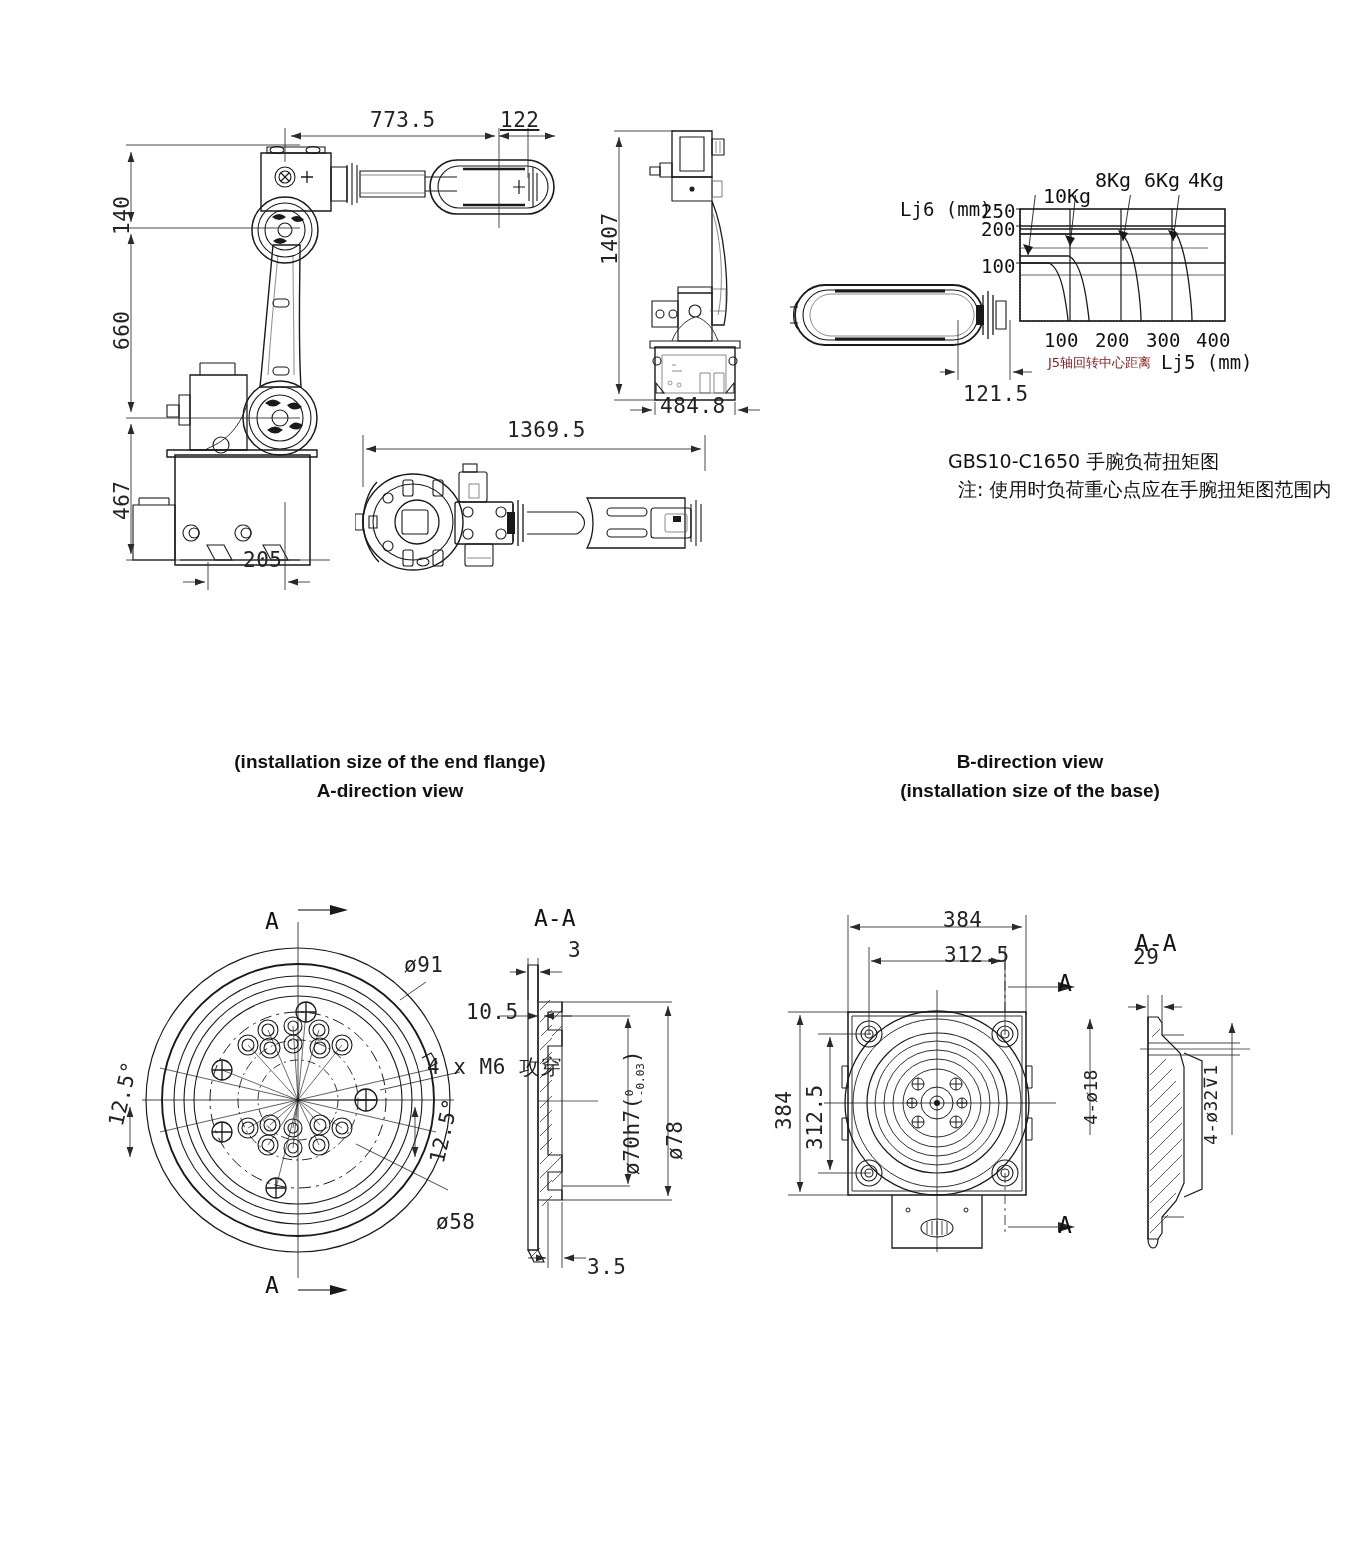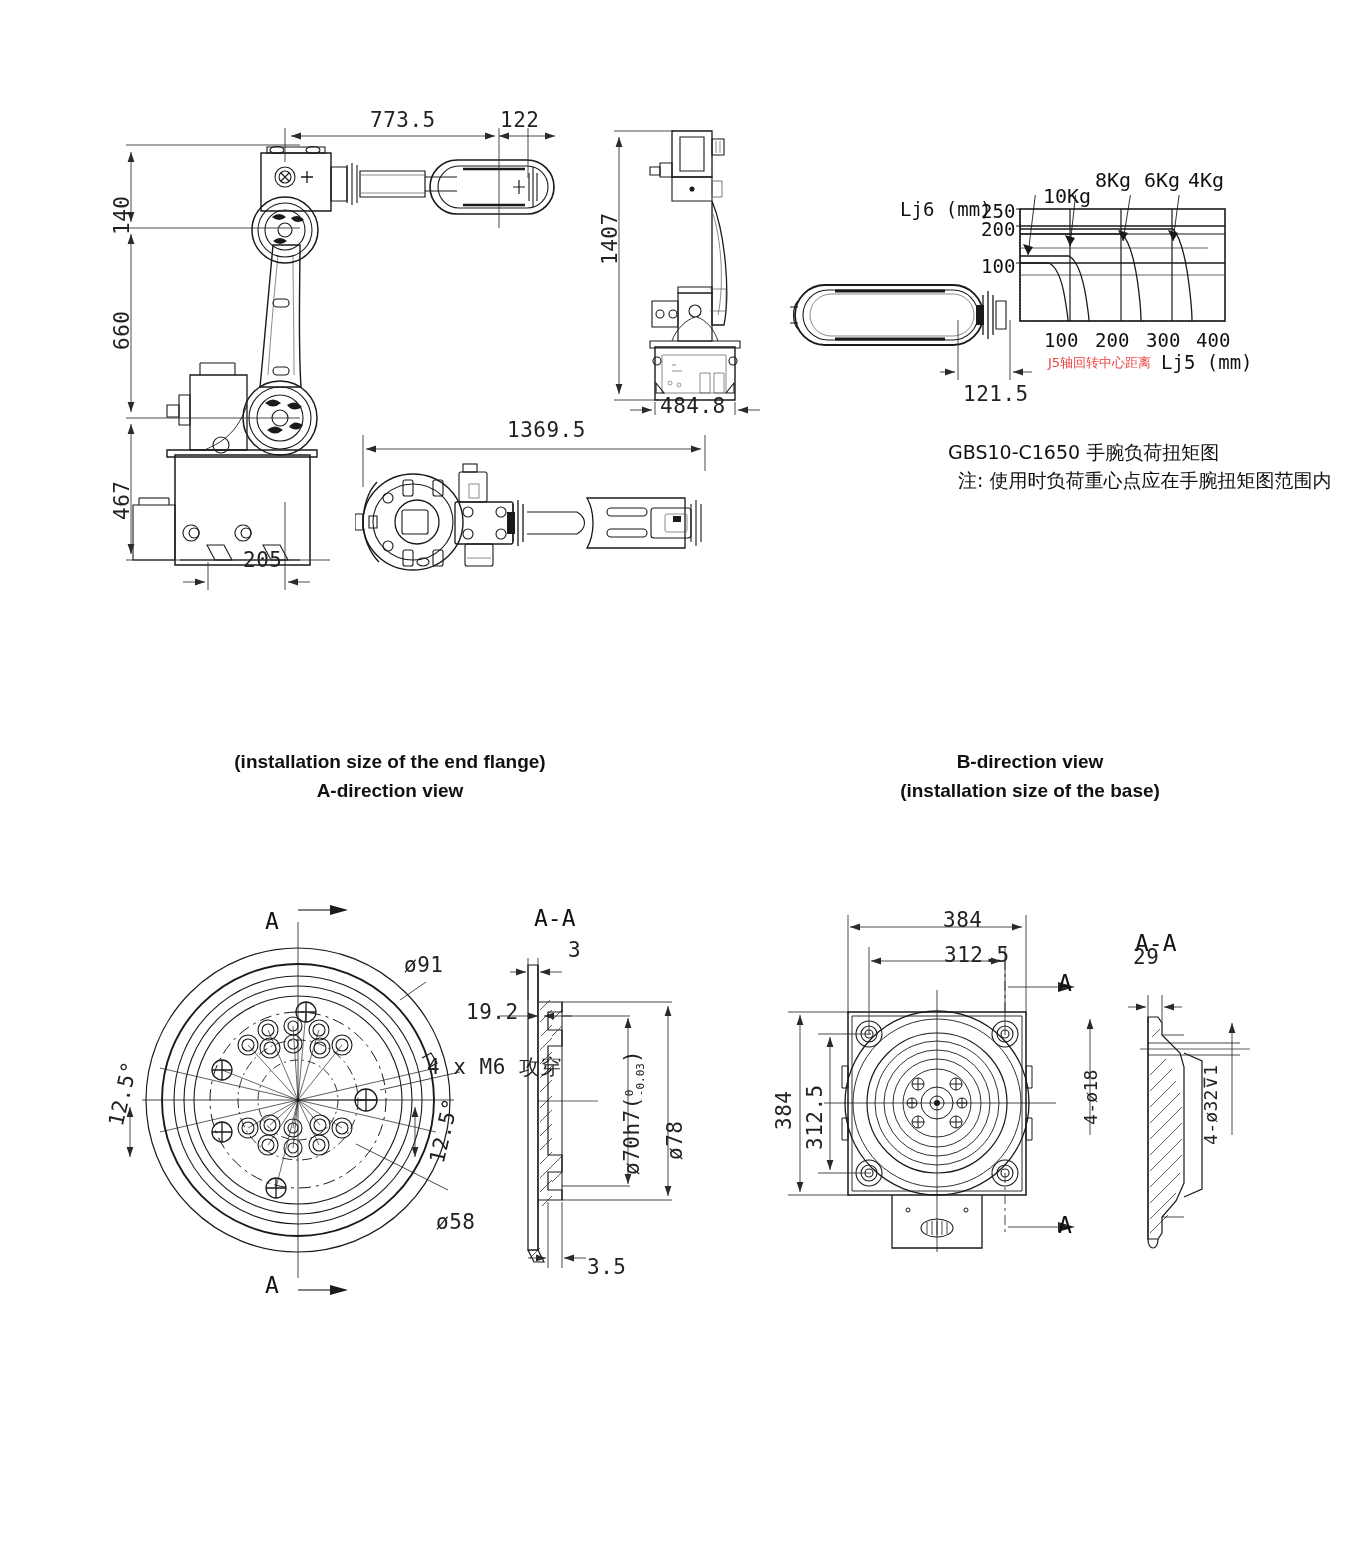--- a/index.html
+++ b/index.html
@@ -22,25 +22,25 @@
     font-family:"DejaVu Sans Mono","Liberation Mono",monospace;
     font-size:18px;letter-spacing:.3px;color:#222;white-space:nowrap;
   }
   .rot90{transform:rotate(-90deg);transform-origin:left top;}
   .view-caption{
     font-size:19px;font-weight:600;text-align:center;color:#111;
     line-height:1.5;white-space:nowrap;
   }
   .cn{
     font-family:"DejaVu Sans","Liberation Sans",sans-serif;
-    font-size:19px;color:#111;white-space:nowrap;
+    font-size:19px;color:#111;white-space:nowrap;margin-top:9px;
   }
   .cn-sm{
     font-family:"DejaVu Sans","Liberation Sans",sans-serif;
-    font-size:13px;color:#ef4444;white-space:nowrap;
+    font-size:13px;color:#7f1d1d;white-space:nowrap;
   }
   .axlabel{
     font-family:"DejaVu Sans Mono","Liberation Mono",monospace;
     font-size:19px;color:#111;white-space:nowrap;
   }
   .kgl{
     font-family:"DejaVu Sans Mono","Liberation Mono",monospace;
     font-size:20px;color:#111;white-space:nowrap;
   }
   .secmark{
@@ -162,21 +162,21 @@
       <polygon points="36,122 32.6,112 39.4,112"></polygon>
       <polygon points="36,134 32.6,144 39.4,144"></polygon>
       <polygon points="36,312 32.6,302 39.4,302"></polygon>
       <polygon points="36,324 32.6,334 39.4,334"></polygon>
       <polygon points="36,454 32.6,444 39.4,444"></polygon>
       <polygon points="110,482 100,478.6 100,485.4"></polygon>
       <polygon points="193,482 203,478.6 203,485.4"></polygon>
     </g>
   </svg>
   <div class="abs dim" style="left:370px;top:108px;">773.5</div>
-  <div class="abs dim" style="left:500px;top:108px;">122</div>
+  <div class="abs dim" style="left:500px;top:108px;text-decoration:underline;">122</div>
   <div class="abs dim rot90" style="left:110px;top:235px;">140</div>
   <div class="abs dim rot90" style="left:110px;top:350px;">660</div>
   <div class="abs dim rot90" style="left:110px;top:520px;">467</div>
   <div class="abs dim" style="left:243px;top:548px;">205</div>
 
   <svg class="abs" style="left:600px;top:115px;" width="180" height="300">
     <g fill="none" stroke="#1a1a1a" stroke-width="1.1">
 
       <path d="M55 232 L55 285 L135 285 L135 232 Z" stroke-width="1.4"></path>
       <path d="M50 226 L140 226 L140 233 L50 233 Z"></path>
@@ -601,21 +601,21 @@
       <polygon points="128,68 124.6,78 131.4,78"></polygon>
       <polygon points="128,234 124.6,224 131.4,224"></polygon>
       <polygon points="168,56 164.6,66 171.4,66"></polygon>
       <polygon points="168,246 164.6,236 171.4,236"></polygon>
       <polygon points="46,308 36,304.6 36,311.4"></polygon>
       <polygon points="64,308 74,304.6 74,311.4"></polygon>
     </g>
   </svg>
 
   <div class="abs dim" style="left:568px;top:938px;">3</div>
-  <div class="abs dim" style="left:466px;top:1000px;">19.2</div>
+  <div class="abs dim" style="left:466px;top:1000px;">10.5</div>
   <div class="abs dim" style="left:587px;top:1255px;">3.5</div>
 
   <div class="abs rot90" style="left:620px;top:1175px;">
     <span class="dim">ø70h7</span><span class="dim">(</span><span class="tol"><span>0</span><br><span>-0.03</span></span><span class="dim">)</span>
   </div>
   <div class="abs dim rot90" style="left:663px;top:1160px;">ø78</div>
 
   <svg class="abs" style="left:800px;top:960px;" width="290" height="320">
     <g fill="none" stroke="#1a1a1a">
 

